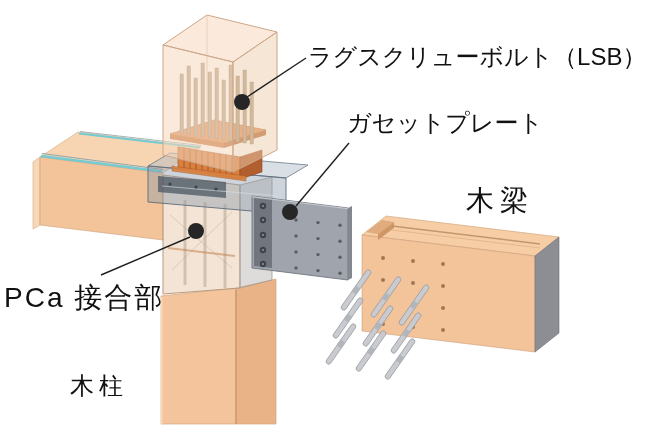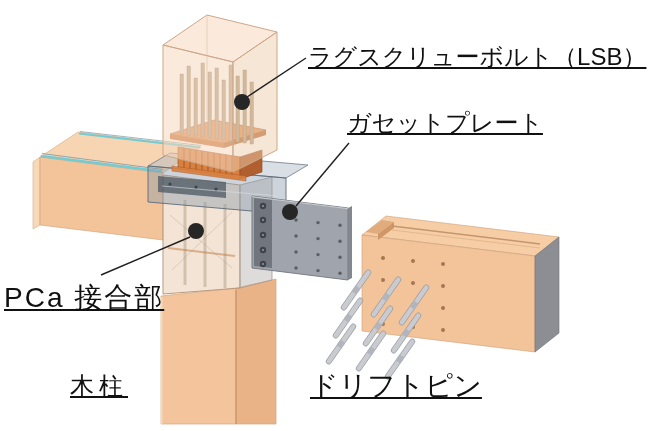--- a/index.html
+++ b/index.html
@@ -4,21 +4,20 @@
 <style>
   html,body{margin:0;padding:0;background:#fff;}
   .stage{
     position:relative;width:650px;height:431px;background:#fff;overflow:hidden;
     font-family:"Liberation Sans",sans-serif;
   }
   .stage svg{position:absolute;left:0;top:0;}
   .label{
     position:absolute;color:#111;white-space:nowrap;line-height:1.1;
     font-family:"Liberation Sans",sans-serif;
-    text-decoration:underline;
   }
   .label-lsb      {left:308px;top:44px; font-size:24px;}
   .label-gusset   {left:347px;top:110px;font-size:24px;}
   .label-beam     {left:466px;top:186px;font-size:28px;letter-spacing:6px;}
   .label-pca      {left:4px;  top:275px;font-size:28px;letter-spacing:2px;margin-top:8px;}
   .label-column   {left:70px; top:373px;font-size:24px;letter-spacing:5px;}
   .label-driftpin {left:310px;top:371px;font-size:28px;}
 </style>
 </head>
 <body>
@@ -202,16 +201,16 @@
   </g>
   <g fill="#262626">
     <circle cx="242" cy="102" r="8"></circle>
     <circle cx="290" cy="212" r="8"></circle>
     <circle cx="196" cy="231" r="8"></circle>
   </g>
 </svg>
 
   <div class="label label-lsb">ラグスクリューボルト（LSB）</div>
   <div class="label label-gusset">ガセットプレート</div>
+  <div class="label label-beam">木梁</div>
   <div class="label label-pca">PCa 接合部</div>
   <div class="label label-column">木柱</div>
-  <div class="label label-driftpin">ドリフトピン</div>
 </div>
 
 </body></html>

